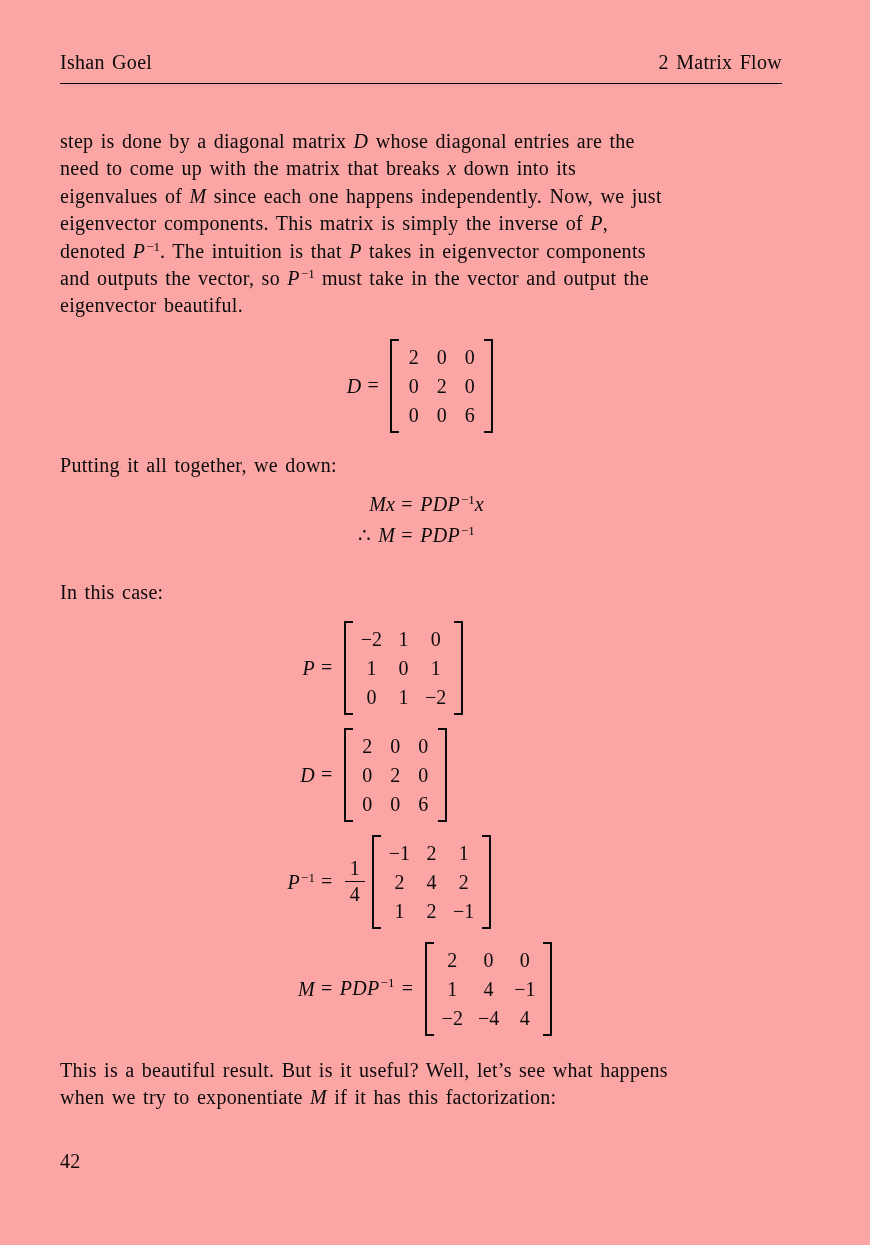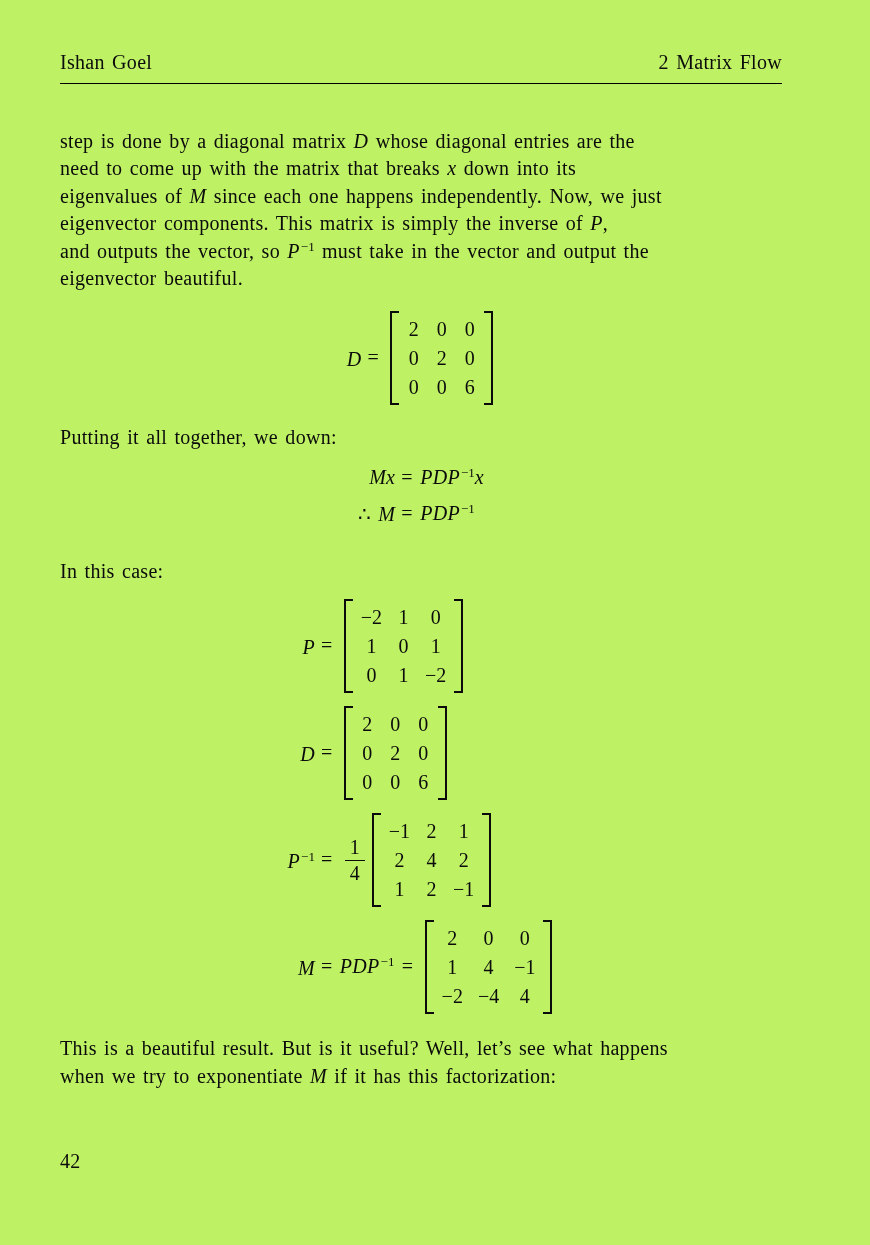--- a/index.html
+++ b/index.html
@@ -1,20 +1,20 @@
 <!DOCTYPE html>
 <html><head>
 <meta charset="utf-8">
 <style>
   html, body { margin: 0; padding: 0; background: #ffffff; }
   .page {
     position: relative;
     width: 870px;
     height: 1245px;
-    background: #bef264;
+    background: #fca5a5;
     color: #0b0b0b;
     font-family: "Liberation Serif", "DejaVu Serif", serif;
     font-size: 20px;
     letter-spacing: 0.3px;
     word-spacing: 2px;
     overflow: hidden;
   }
   .content {
     position: absolute;
     left: 60px;
@@ -49,21 +49,21 @@
   }
   #display-d { margin-top: 17px; }
   #align-mx { margin-top: 14px; }
   #align-case { margin-top: 12px; }
   .align-grid {
     display: grid;
     grid-template-columns: auto auto;
     align-items: center;
     column-gap: 0;
   }
-  #align-mx .align-grid { row-gap: 13px; }
+  #align-mx .align-grid { row-gap: 7px; }
   #align-case .align-grid { row-gap: 7px; }
   .align-lhs {
     text-align: right;
     padding-right: 6px;
     white-space: nowrap;
   }
   .align-rhs { text-align: left; white-space: nowrap; }
   .matrix {
     display: inline-flex;
     align-items: stretch;
@@ -113,20 +113,21 @@
     <div class="header">
       <span>Ishan Goel</span>
       <span>2 Matrix Flow</span>
     </div>
 
     <div class="para" id="p1">
         <div class="tline">step is done by a diagonal matrix <span class="mv">D</span> whose diagonal entries are the</div>
         <div class="tline">need to come up with the matrix that breaks <span class="mv">x</span> down into its</div>
         <div class="tline">eigenvalues of <span class="mv">M</span> since each one happens independently. Now, we just</div>
         <div class="tline">eigenvector components. This matrix is simply the inverse of <span class="mv">P</span>,</div>
+        <div class="tline">denoted <span class="mv">P</span><sup>−1</sup>. The intuition is that <span class="mv">P</span> takes in eigenvector components</div>
         <div class="tline">and outputs the vector, so <span class="mv">P</span><sup>−1</sup> must take in the vector and output the</div>
         <div class="tline">eigenvector beautiful.</div>
       </div>
 
     <div class="eq-center" id="display-d">
         <div class="align-grid">
           <div class="align-lhs"><span class="mv">D</span></div>
           <div class="align-rhs">= <span class="matrix">
               <span class="bracket bl"></span>
               <span class="mgrid" style="grid-template-columns: repeat(3, auto);">

